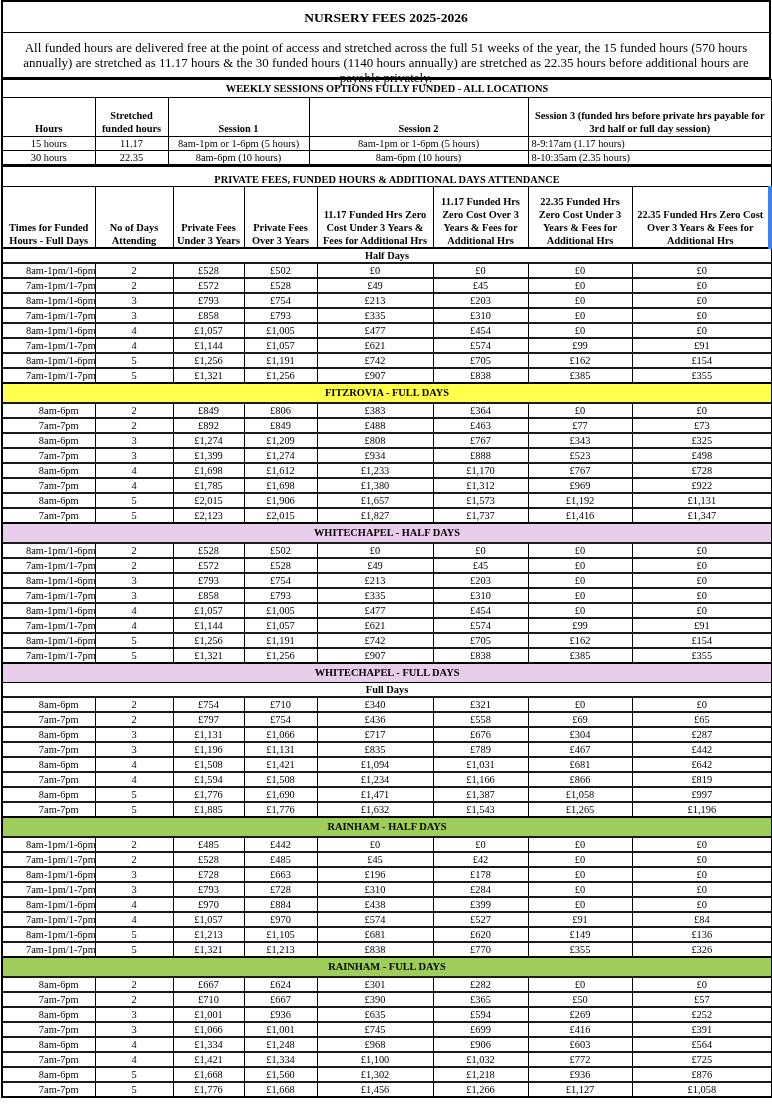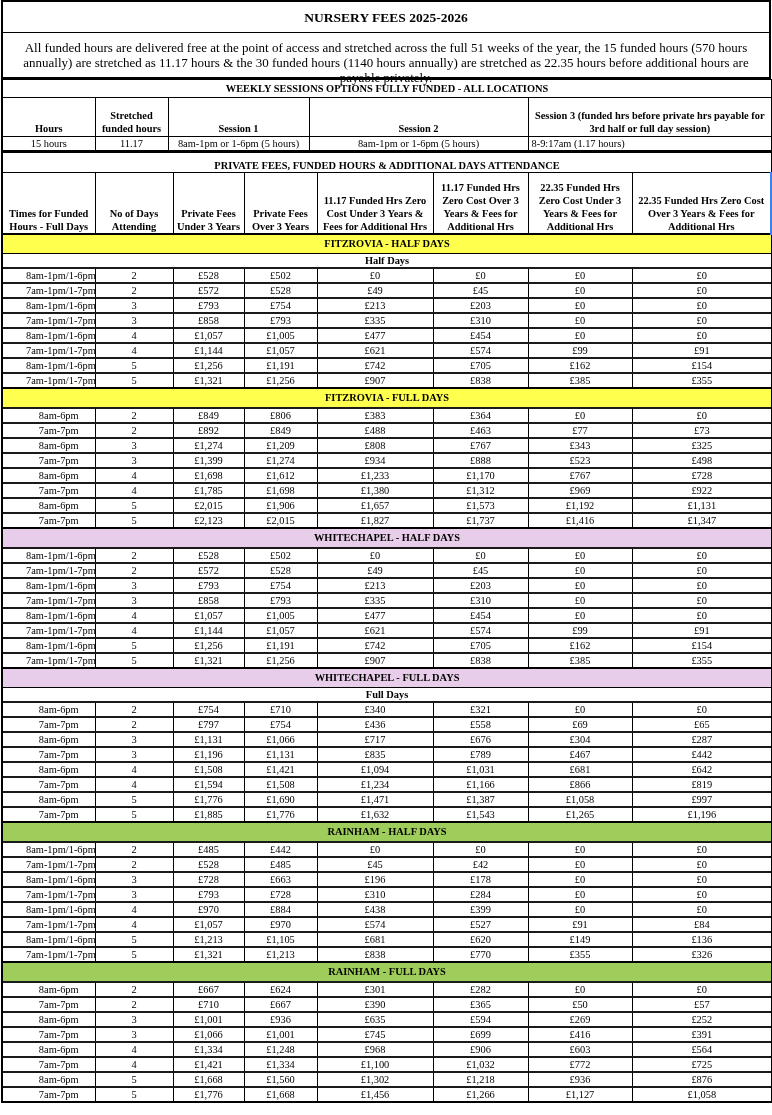--- a/index.html
+++ b/index.html
@@ -52,20 +52,27 @@
       <th>Session 2</th>
       <th style="border-right:2px solid #000">Session 3 (funded hrs before private hrs payable for 3rd half or full day session)</th>
     </tr>
     <tr class="sess">
       <td style="border-left:2px solid #000">15 hours</td>
       <td>11.17</td>
       <td>8am-1pm or 1-6pm (5 hours)</td>
       <td>8am-1pm or 1-6pm (5 hours)</td>
       <td class="left" style="border-right:2px solid #000">8-9:17am (1.17 hours)</td>
     </tr>
+    <tr class="sess">
+      <td style="border-left:2px solid #000">30 hours</td>
+      <td>22.35</td>
+      <td>8am-6pm (10 hours)</td>
+      <td>8am-6pm (10 hours)</td>
+      <td class="left" style="border-right:2px solid #000">8-10:35am (2.35 hours)</td>
+    </tr>
   </tbody>
     </table>
 
   <table class="t2">
     <colgroup>
       <col style="width:93px">
         <col style="width:78px">
         <col style="width:71px">
         <col style="width:73px">
         <col style="width:116px">
@@ -78,27 +85,24 @@
           <td colspan="8" style="border-top:2px solid #000">PRIVATE FEES, FUNDED HOURS &amp; ADDITIONAL DAYS ATTENDANCE</td>
         </tr>
       <tr class="colhdr">
         <th style="border-left:2px solid #000">Times for Funded Hours - Full Days</th>
         <th>No of Days Attending</th>
         <th>Private Fees Under 3 Years</th>
         <th>Private Fees Over 3 Years</th>
         <th>11.17 Funded Hrs Zero Cost Under 3 Years &amp; Fees for Additional Hrs</th>
         <th>11.17 Funded Hrs Zero Cost Over 3 Years &amp; Fees for Additional Hrs</th>
         <th>22.35 Funded Hrs Zero Cost Under 3 Years &amp; Fees for Additional Hrs</th>
-        <th style="border-right:4px solid #3b82f6">22.35 Funded Hrs Zero Cost Over 3 Years &amp; Fees for Additional Hrs</th>
+        <th style="border-right:8px solid #3b82f6">22.35 Funded Hrs Zero Cost Over 3 Years &amp; Fees for Additional Hrs</th>
       </tr>
     </thead>
     <tbody id="fees-body">
-        <tr class="section yellow">
-          <td colspan="8">FITZROVIA - HALF DAYS</td>
-        </tr>
         <tr class="sublabel">
           <td colspan="8" style="border-left: 2px solid rgb(0, 0, 0); border-right: 2px solid rgb(0, 0, 0);">Half Days</td>
         </tr>
         <tr class="row">
           <td>8am-1pm/1-6pm</td>
           <td>2</td>
           <td>£528</td>
           <td>£502</td>
           <td>£0</td>
           <td>£0</td>

